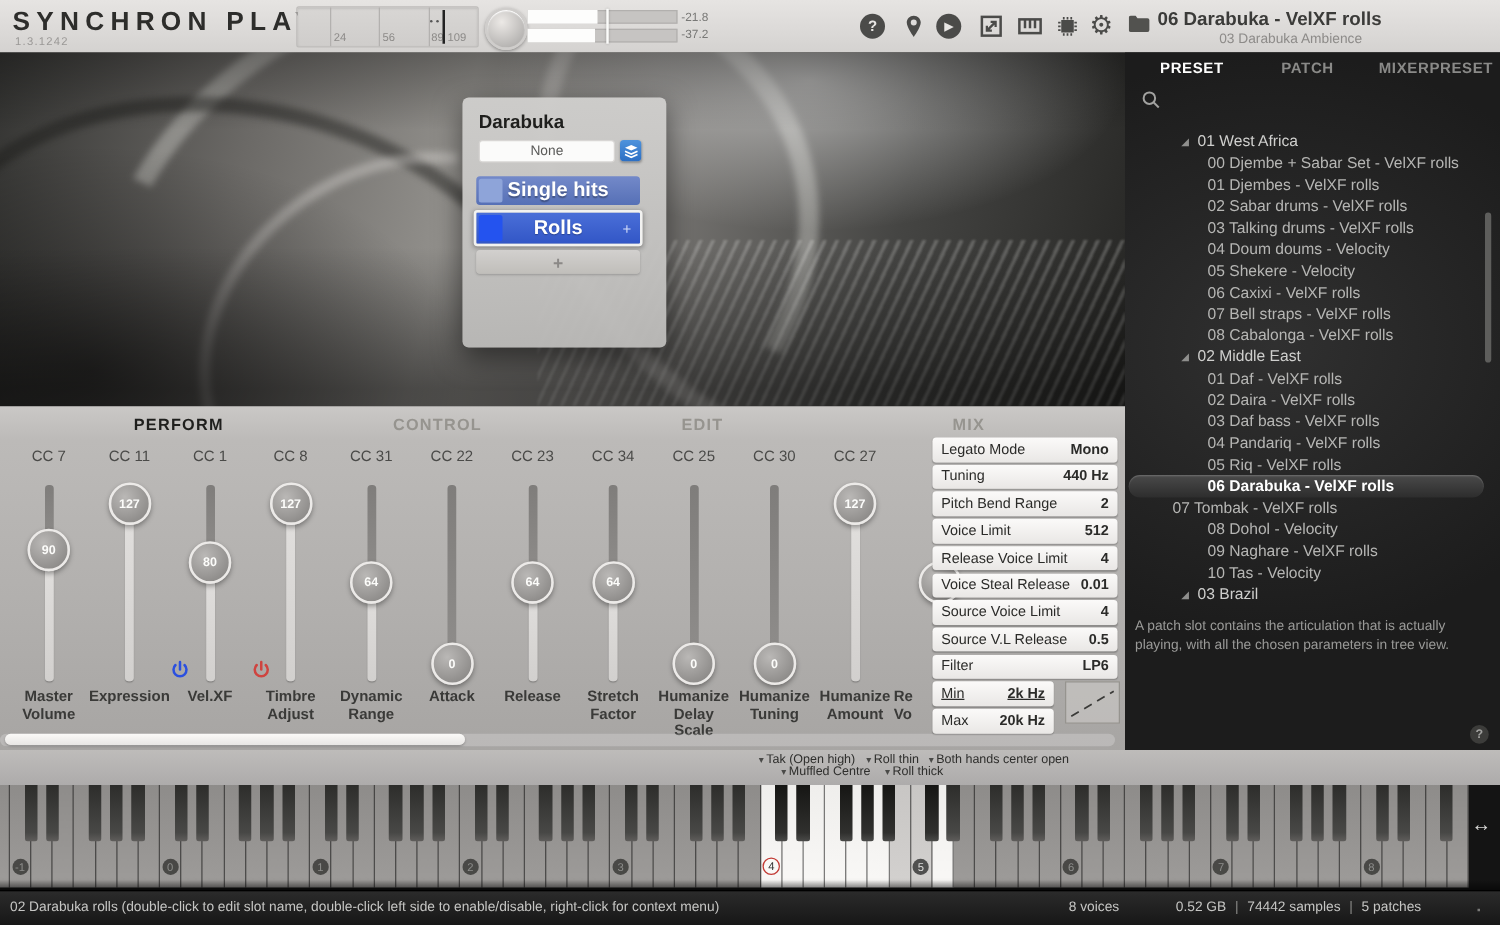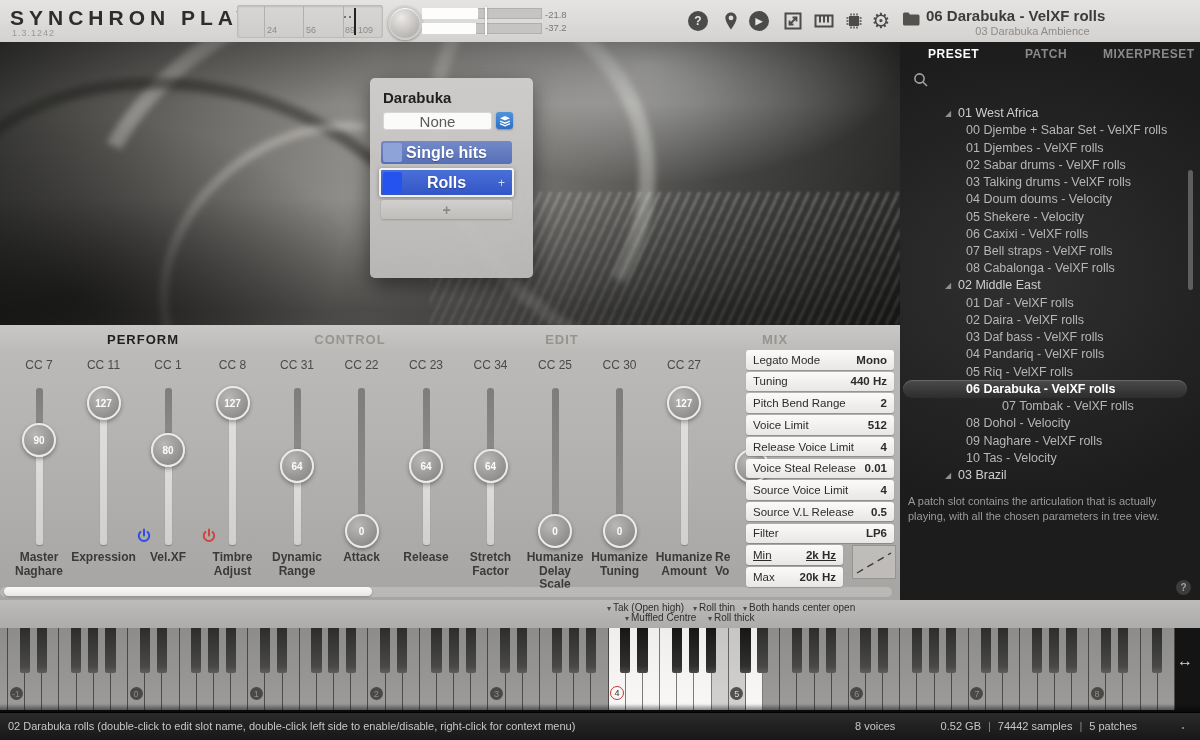--- a/index.html
+++ b/index.html
@@ -52,21 +52,21 @@
   .vign{position:absolute;left:0;top:0;width:900px;height:283px;
         background:linear-gradient(180deg,rgba(0,0,0,.30),rgba(0,0,0,0) 22%,rgba(0,0,0,0) 55%,rgba(0,0,0,.45) 95%),
                    radial-gradient(ellipse 500px 300px at 8% 90%,rgba(0,0,0,.5),rgba(0,0,0,0) 60%);}
 
   
   .slotpanel{position:absolute;left:370px;top:36px;width:163px;height:200px;border-radius:5px;
              background:linear-gradient(180deg,rgba(207,206,204,.97),rgba(188,187,185,.95));
              box-shadow:0 8px 22px rgba(0,0,0,.5);}
   .sp-title{position:absolute;left:13px;top:11px;font-size:15px;font-weight:700;color:#1f1f1d;}
   .sp-drop{position:absolute;left:13px;top:34px;width:107px;height:16px;background:#fbfbfa;
-           border-radius:3px;border:1px solid #d8d6d4;font-size:15px;color:#5a5a58;
+           border-radius:3px;border:1px solid #d8d6d4;font-size:11px;color:#5a5a58;
            display:flex;align-items:center;justify-content:center;cursor:pointer;}
   .sp-layers{position:absolute;left:126px;top:34px;width:17px;height:17px;border-radius:3px;
              background:linear-gradient(180deg,#4e93dc,#2c6fc4);display:flex;align-items:center;
              justify-content:center;cursor:pointer;box-shadow:0 1px 2px rgba(0,0,0,.3);}
   .sp-btn{position:absolute;left:11px;width:131px;border-radius:3px;color:#fff;font-weight:700;
           display:flex;align-items:center;cursor:pointer;}
   .sp-btn .sq{position:absolute;left:2px;top:2px;bottom:2px;width:19px;border-radius:2px;}
   .sp-btn .lbl{margin:0 auto;font-size:16px;text-shadow:0 1px 1px rgba(0,0,0,.3);}
   .sp-single{top:63px;height:23px;background:linear-gradient(180deg,#7389c9,#5670b6);}
   .sp-single .sq{background:#8ea4d9;}
@@ -272,21 +272,21 @@
     <div class="ptab" style="left:350px;">CONTROL</div>
     <div class="ptab" style="left:562px;">EDIT</div>
     <div class="ptab" style="left:775px;">MIX</div>
     <div id="sliders-layer" class="abs" style="left:0;top:0;width:956px;height:275px;">
         <div class="cclabel" style="left: 39px;">CC 7</div>
         <div class="strack" style="left: 35.5px; top: 63px; height: 52.2913px; background: linear-gradient(rgb(127, 125, 123), rgb(143, 141, 139));"></div>
         <div class="strack" style="left: 35.5px; top: 115.291px; height: 104.709px; background: linear-gradient(rgb(226, 224, 222), rgb(210, 208, 206)); box-shadow: rgba(0, 0, 0, 0.25) 0px 1px 1px;"></div>
         <div class="sknob" style="left: 22px; top: 98.2913px;">90</div>
         <div class="slabel" style="left: 39px;">
           <div>Master</div>
-          <div>Naghare</div>
+          <div>Volume</div>
         </div>
         <div class="cclabel" style="left: 103.5px;">CC 11</div>
         <div class="strack" style="left: 100px; top: 63px; height: 15px; background: linear-gradient(rgb(127, 125, 123), rgb(143, 141, 139));"></div>
         <div class="strack" style="left: 100px; top: 78px; height: 142px; background: linear-gradient(rgb(226, 224, 222), rgb(210, 208, 206)); box-shadow: rgba(0, 0, 0, 0.25) 0px 1px 1px;"></div>
         <div class="sknob" style="left: 86.5px; top: 61px;">127</div>
         <div class="slabel" style="left: 103.5px;">
           <div>Expression</div>
         </div>
         <div class="cclabel" style="left: 168px;">CC 1</div>
         <div class="strack" style="left: 164.5px; top: 63px; height: 62.3701px; background: linear-gradient(rgb(127, 125, 123), rgb(143, 141, 139));"></div>
@@ -635,21 +635,21 @@
           <span style="padding-left: 66px;">04 Pandariq - VelXF rolls</span>
         </div>
         <div class="trow" style="top: 321.1px;">
           <span style="padding-left: 66px;">05 Riq - VelXF rolls</span>
         </div>
         <div class="selpill" style="top: 337.84px;"></div>
         <div class="trow sel" style="top: 338.34px;">
           <span style="padding-left: 66px;">06 Darabuka - VelXF rolls</span>
         </div>
         <div class="trow" style="top: 355.58px;">
-          <span style="padding-left: 102px;">07 Tombak - VelXF rolls</span>
+          <span style="padding-left: 38px;">07 Tombak - VelXF rolls</span>
         </div>
         <div class="trow" style="top: 372.82px;">
           <span style="padding-left: 66px;">08 Dohol - Velocity</span>
         </div>
         <div class="trow" style="top: 390.06px;">
           <span style="padding-left: 66px;">09 Naghare - VelXF rolls</span>
         </div>
         <div class="trow" style="top: 407.3px;">
           <span style="padding-left: 66px;">10 Tas - Velocity</span>
         </div>

